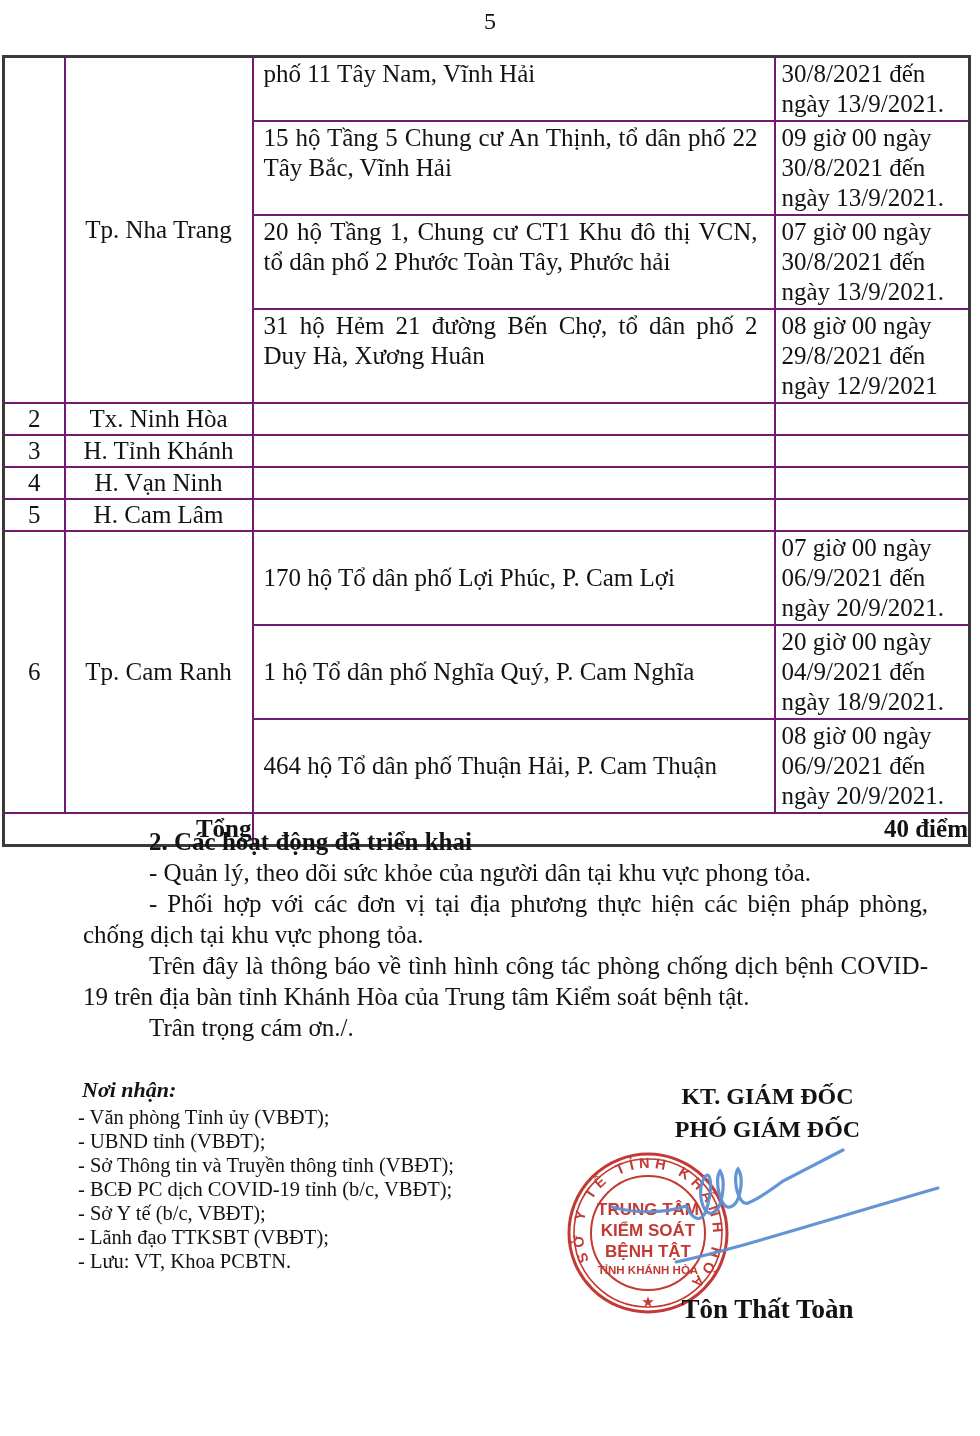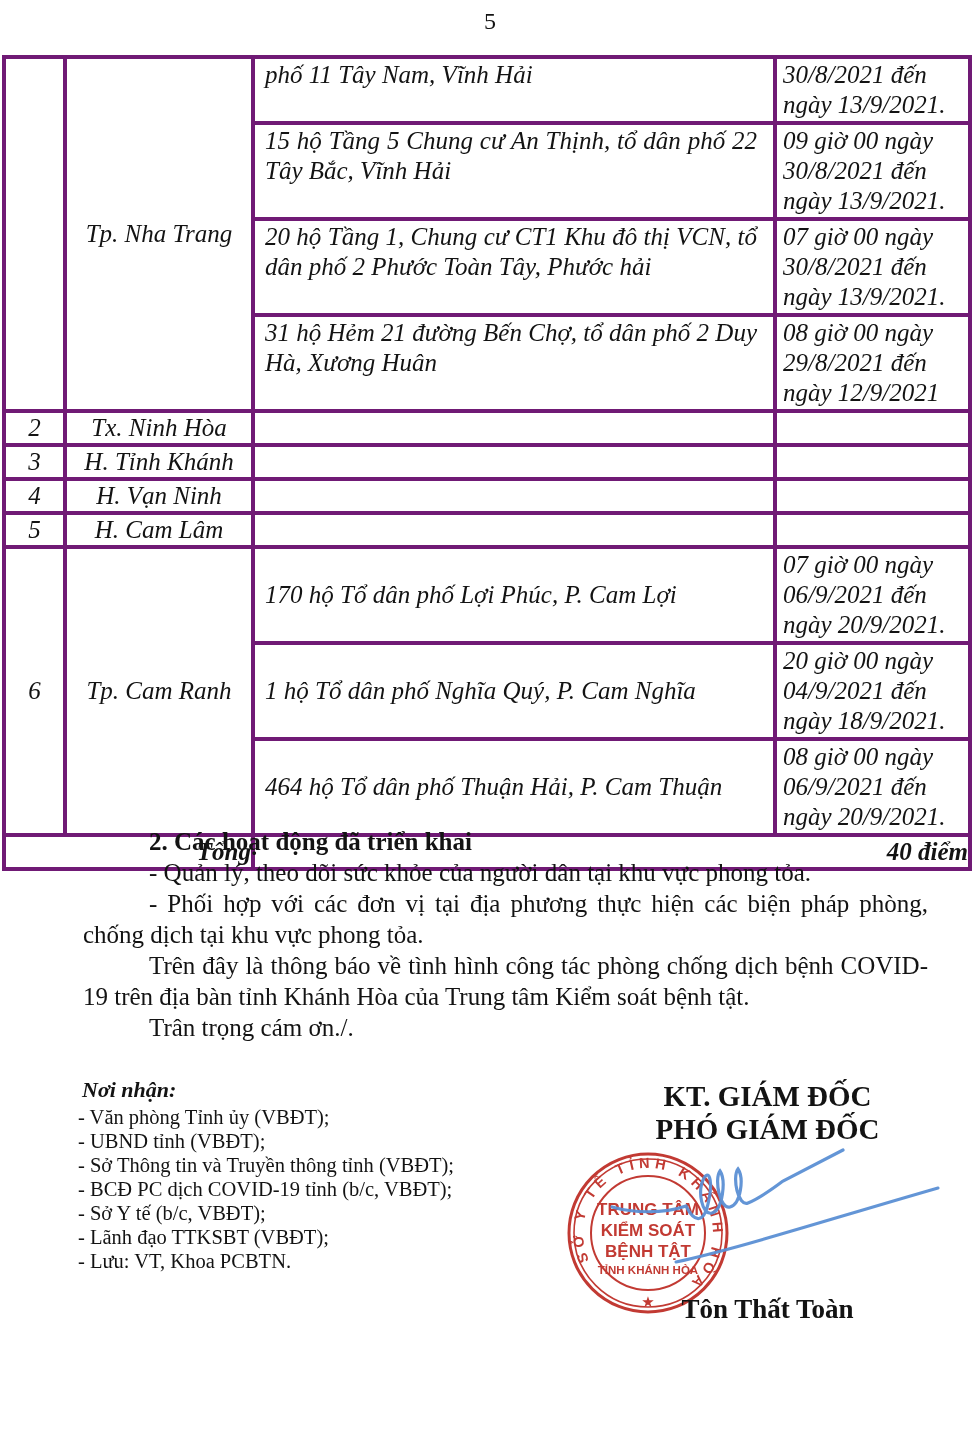--- a/index.html
+++ b/index.html
@@ -14,21 +14,21 @@
     position: absolute; top: 8px; left: 0; width: 980px;
     text-align: center; font-size: 24px;
   }
   
   table.doc-table {
     position: absolute; left: 2px; top: 55px; width: 966px;
     border-collapse: collapse; table-layout: fixed;
     font-size: 25px; line-height: 30px;
   }
   table.doc-table td {
-    border: 4px solid #701a75; overflow: hidden; font-style: italic;
+    border: 2px solid #701a75; overflow: hidden;
   }
   table.doc-table { border: 3px solid #3a3a3a; }
   td.c-no   { text-align: center; vertical-align: middle; }
   td.c-dist { text-align: center; vertical-align: middle; border-radius: 19px; }
   td.c-desc { text-align: justify; padding: 1px 16px 1px 10px; }
   td.c-desc.v-top { vertical-align: top; }
   td.c-desc.v-mid { vertical-align: middle; }
   td.c-time { vertical-align: top; padding: 1px 3px 1px 6px; white-space: pre-line; }
   tr.h63 { height: 63px; } tr.h91 { height: 91px; } tr.h90 { height: 90px; }
   tr.h92 { height: 92px; } tr.h89 { height: 89px; }
@@ -48,21 +48,21 @@
     position: absolute; left: 78px; top: 1078px; width: 420px;
     font-size: 20.5px; line-height: 24px;
   }
   .recipients .rec-heading {
     font-weight: bold; font-style: italic; font-size: 22px;
     margin-left: 4px; margin-bottom: 3px;
   }
   
   .sign-block {
     position: absolute; left: 585px; top: 1080px; width: 365px;
-    text-align: center; font-size: 29px; font-weight: bold; line-height: 33px;
+    text-align: center; font-size: 24px; font-weight: bold; line-height: 33px;
   }
   .signer-name {
     position: absolute; left: 585px; top: 1294px; width: 365px;
     text-align: center; font-size: 27px; font-weight: bold; z-index: 4;
   }
   .stamp-svg { position: absolute; left: 563px; top: 1148px; z-index: 1; }
   .signature-svg { position: absolute; left: 555px; top: 1100px; z-index: 2; }
 </style>
 </head>
 <body>

